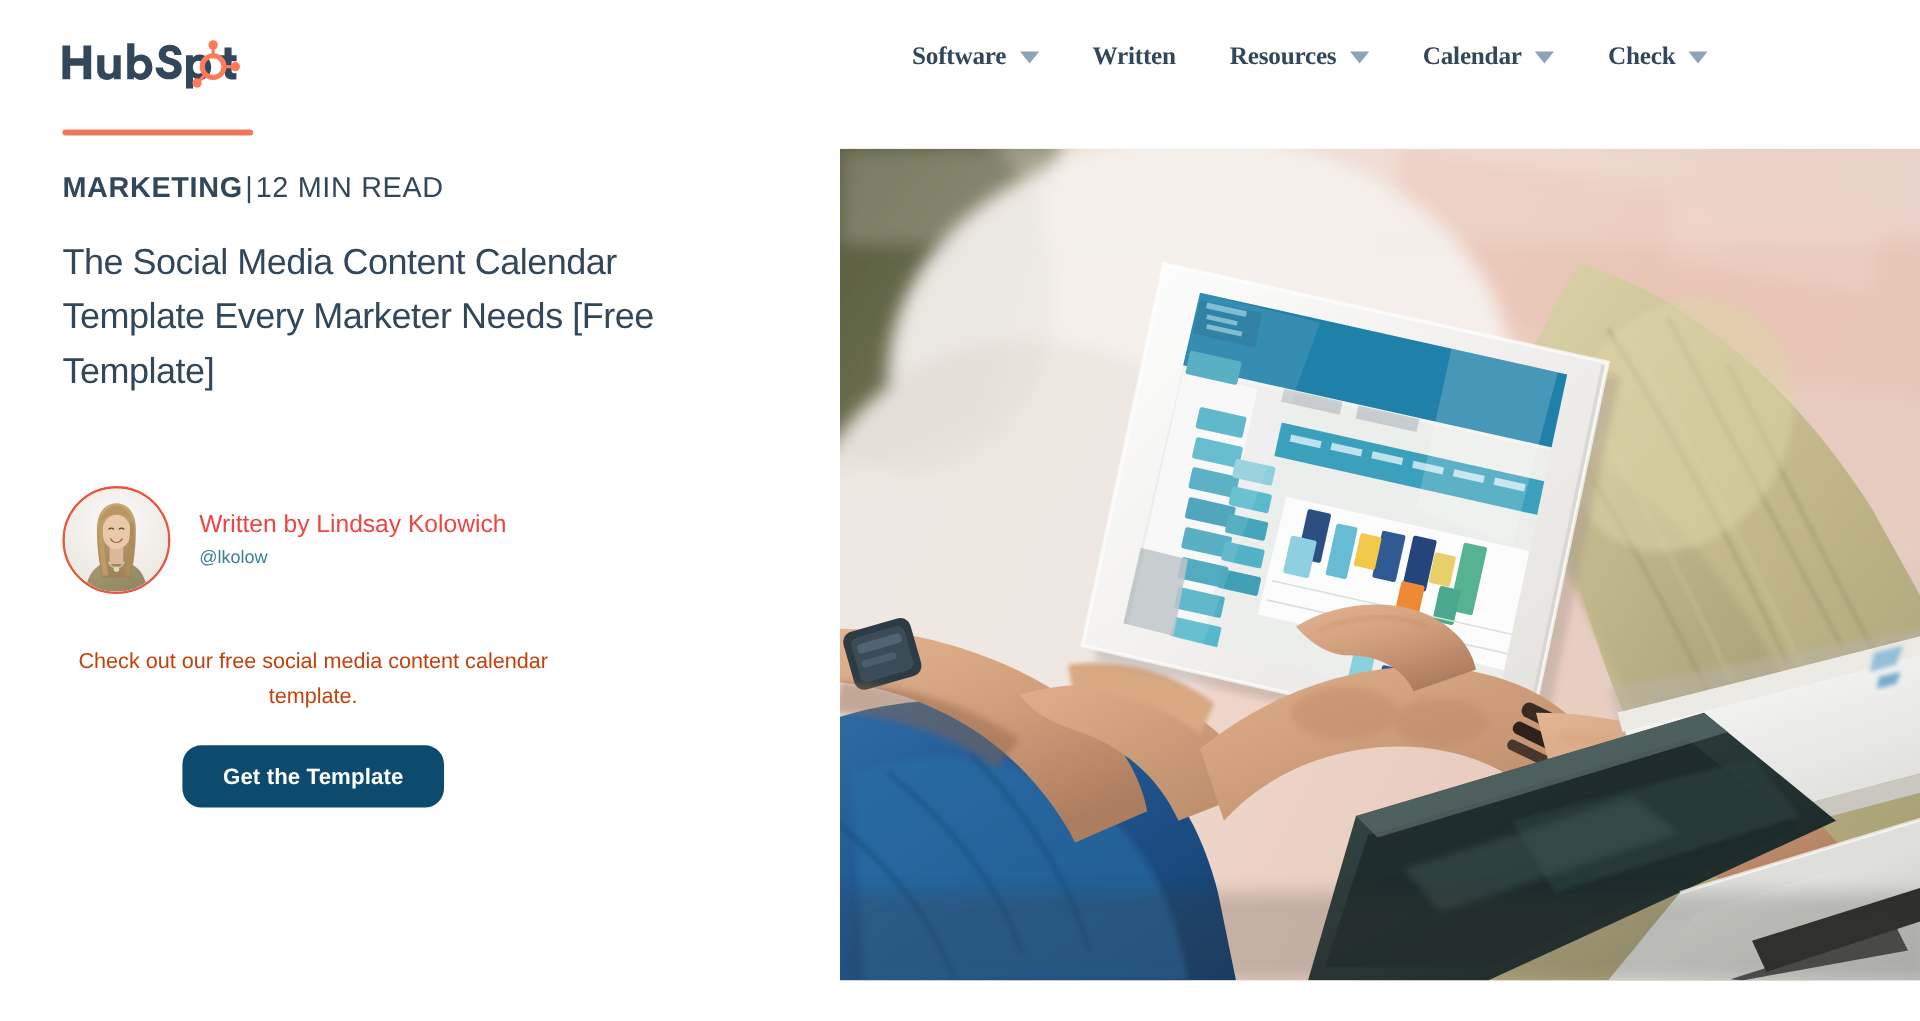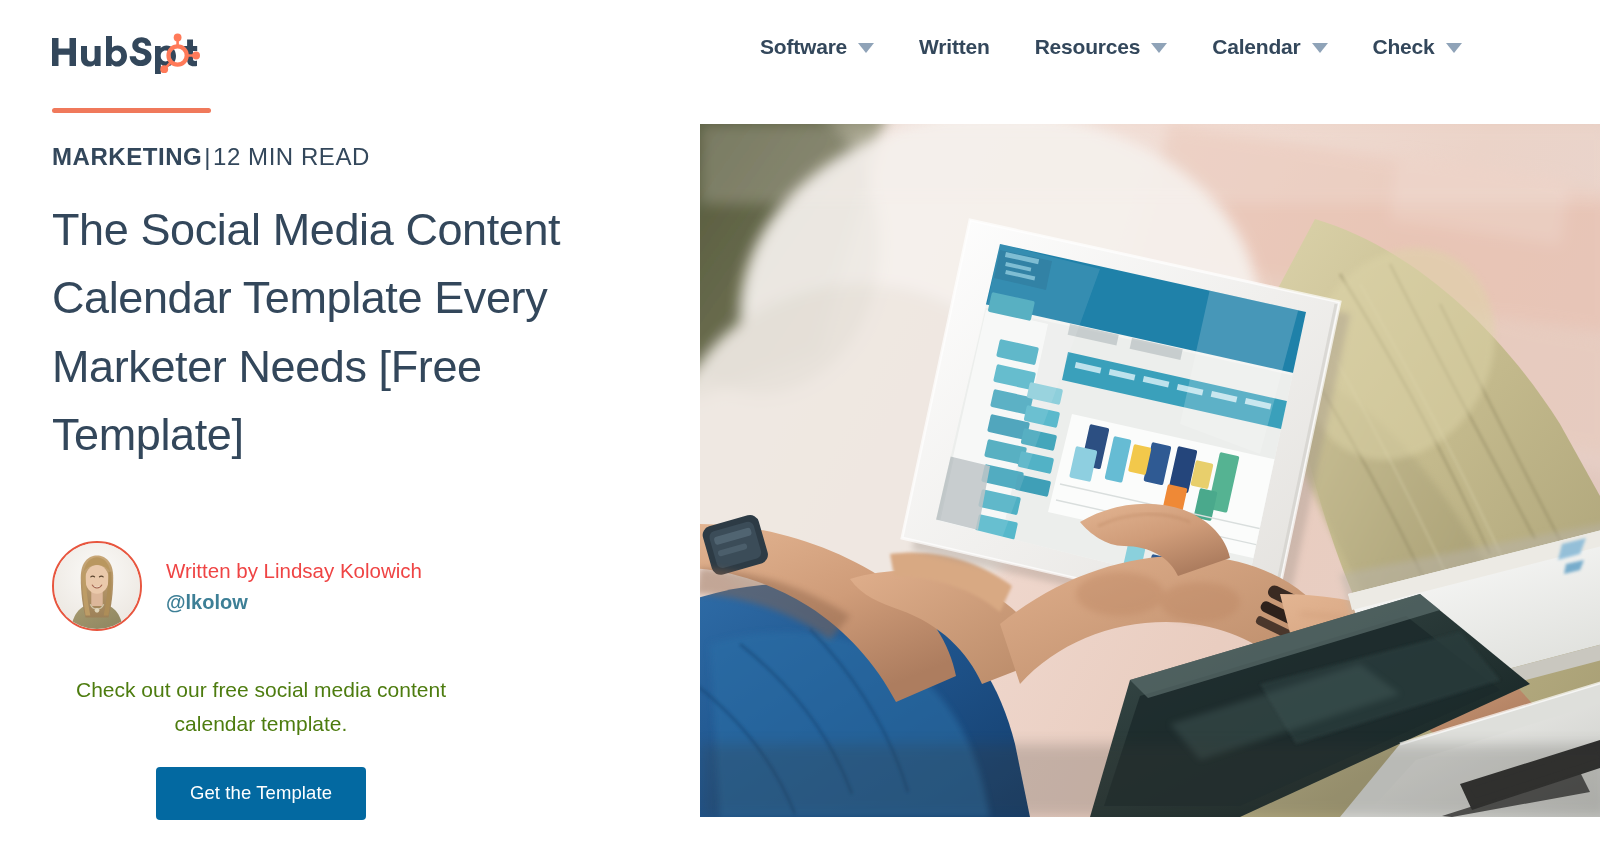--- a/index.html
+++ b/index.html
@@ -20,20 +20,21 @@
 
   
   .site-header {
     position: absolute;
     top: 0; left: 0;
     width: 1320px;
     height: 108px;
     display: flex;
     align-items: flex-start;
     background: #ffffff;
+    font-family: Liberation Serif, serif;
   }
 
   .logo-wrap {
     position: absolute;
     left: 50px;
     top: 30px;
     width: 150px;
     height: 44px;
   }
   .logo-wrap svg { display: block; }
@@ -91,21 +92,21 @@
     font-weight: 700;
     letter-spacing: 0.55px;
     color: #33475b;
     margin: 0 0 24px 0;
     line-height: 1.2;
   }
   .eyebrow .divider-pipe { font-weight: 400; padding: 0 2px; }
   .eyebrow .read-time { font-weight: 500; }
 
   .article-title {
-    font-size: 45px;
+    font-size: 30px;
     font-weight: 400;
     line-height: 1.52;
     letter-spacing: -0.4px;
     color: #33475b;
     margin: 0;
     max-width: 545px;
   }
 
   
   .author-row {
@@ -130,51 +131,51 @@
     flex-direction: column;
     gap: 7px;
   }
   .author-name {
     font-size: 20.5px;
     font-weight: 400;
     color: #ef4444;
     line-height: 1.2;
   }
   .author-handle {
-    font-size: 20px;
-    font-weight: 700;
+    font-size: 15px;
+    font-weight: 400;
     color: #3d7f96;
     line-height: 1.2;
     cursor: pointer;
     text-decoration: none;
   }
 
   
   .cta-block {
     margin-top: 42px;
     width: 418px;
     text-align: center;
   }
   .cta-text {
-    font-size: 21px;
+    font-size: 18px;
     line-height: 1.62;
-    color: #4d7c0f;
+    color: #c2410c;
     margin: 0 auto 26px auto;
     max-width: 405px;
   }
   .cta-button {
     display: inline-block;
-    background: #0369a1;
+    background: #0c4a6e;
     color: #ffffff;
     font-size: 18.5px;
-    font-weight: 400;
+    font-weight: 700;
     letter-spacing: 0.1px;
     padding: 16px 34px;
     border: none;
-    border-radius: 4px;
+    border-radius: 16px;
     cursor: pointer;
     font-family: inherit;
     line-height: 1.1;
   }
 
   
   .hero-figure {
     position: absolute;
     left: 660px;
     top: 108px;

